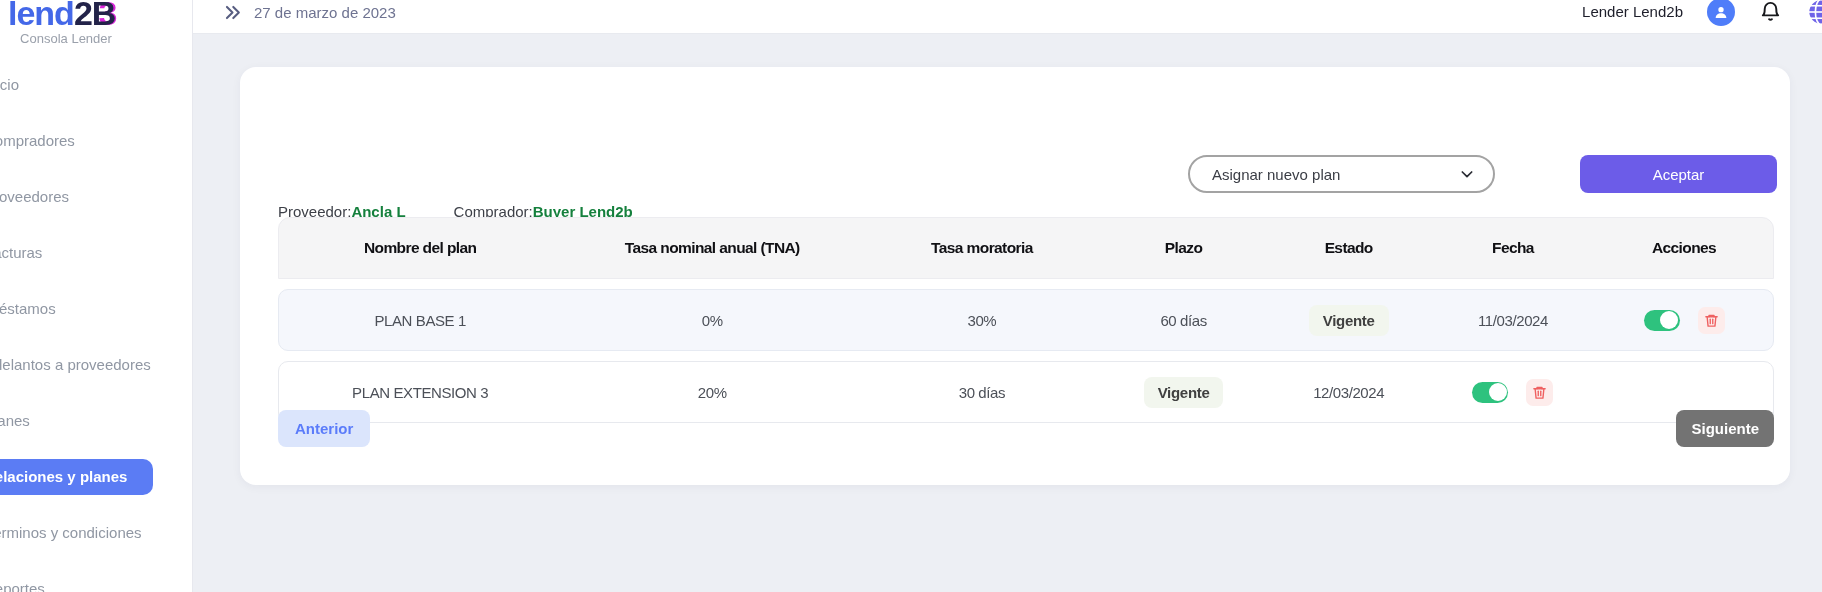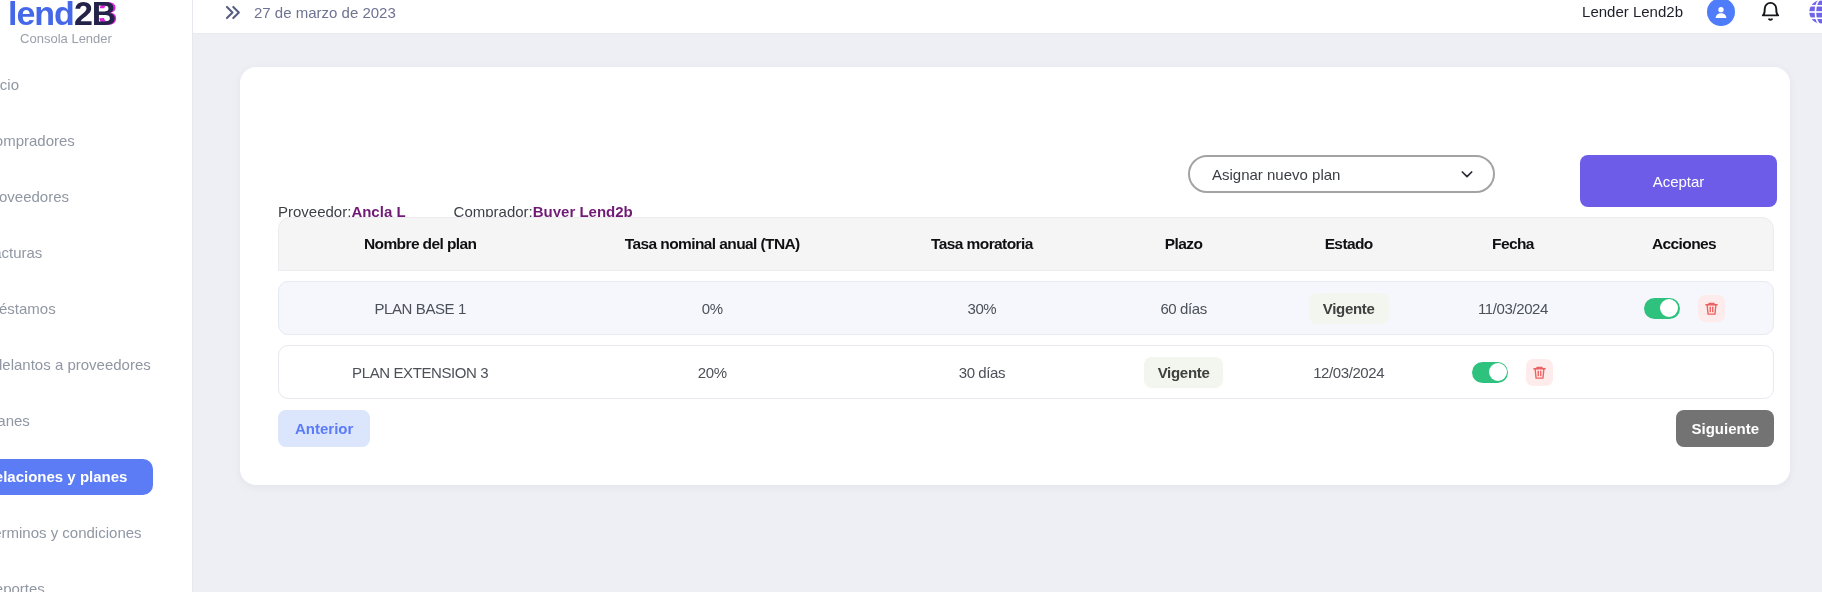--- a/index.html
+++ b/index.html
@@ -31,32 +31,32 @@
   
   .card { position:absolute; left:240px; top:67px; width:1550px; height:418px; background:#ffffff;
           border-radius:16px; box-shadow:0 2px 10px rgba(30,40,80,.05); z-index:3; }
   .card-title-row { position:absolute; left:16px; top:102px; top:100px; display:flex; align-items:center; gap:10px; }
   .card-title-row { top:33px; }
   .back-chevron { color:#7c5cf0; display:flex; }
   .card-title { font-size:21px; font-weight:600; color:#26262e; letter-spacing:.1px; }
 
   .info-row { position:absolute; left:38px; top:96px; display:flex; align-items:center; gap:0; font-size:15px;margin-top:40px; }
   .info-label { color:#3c3f47; }
-  .info-value { font-weight:700; color:#701a75; }
+  .info-value { font-weight:700; color:#15803d; }
   .info-gap { width:48px; }
 
   .assign-select { position:absolute; left:948px; top:88px; width:307px; height:38px; border:2px solid #a3a3a3;
                    border-radius:19px; background:#fff; display:flex; align-items:center; padding:0 18px 0 22px;
                    font-size:15px; color:#3a3d45; cursor:pointer; }
   .assign-select .chev { margin-left:auto; display:flex; }
-  .accept-btn { position:absolute; left:1340px; top:88px; width:197px; height:52px; background:#6c5ce8; border:none;
+  .accept-btn { position:absolute; left:1340px; top:88px; width:197px; height:38px; background:#6c5ce8; border:none;
                 border-radius:8px; color:#ffffff; font-size:15px; font-weight:500; cursor:pointer;
                 font-family:"Liberation Sans", sans-serif; }
   .tablewrap { position:absolute; left:38px; top:150px; width:1496px; }
-  .trow { display:grid; grid-template-columns:18.9% 20.2% 15.9% 11.1% 11% 11% 11.9%; align-items:center; height:54px; }
+  .trow { display:grid; grid-template-columns:18.9% 20.2% 15.9% 11.1% 11% 11% 11.9%; align-items:center; height:62px; }
   .thead { background:#f5f5f6; border:1px solid #ececf0; border-radius:12px 12px 0 0; }
   .th { text-align:center; font-size:15.5px; font-weight:700; color:#101014; letter-spacing:-0.6px; }
   .datarow { margin-top:10px; border-radius:10px; font-size:15px; color:#4c5058; }
   .row-a { background:#f5f7fc; border:1px solid #e6eaf2; }
   .row-b { background:#ffffff; border:1px solid #e7e9ee; }
   .td { text-align:center; letter-spacing:-0.4px; font-weight:500; }
   .badge { display:inline-block; background:#f2f6ee; color:#404040; font-weight:600; padding:7px 14px; border-radius:8px; letter-spacing:-0.3px; }
   .actions { display:flex; align-items:center; justify-content:center; gap:18px; }
   .toggle { width:36px; height:21px; background:#2ec27e; border-radius:11px; position:relative; cursor:pointer; }
   .toggle .knob { position:absolute; top:1.5px; right:1.5px; width:18px; height:18px; background:#fff; border-radius:50%; }

